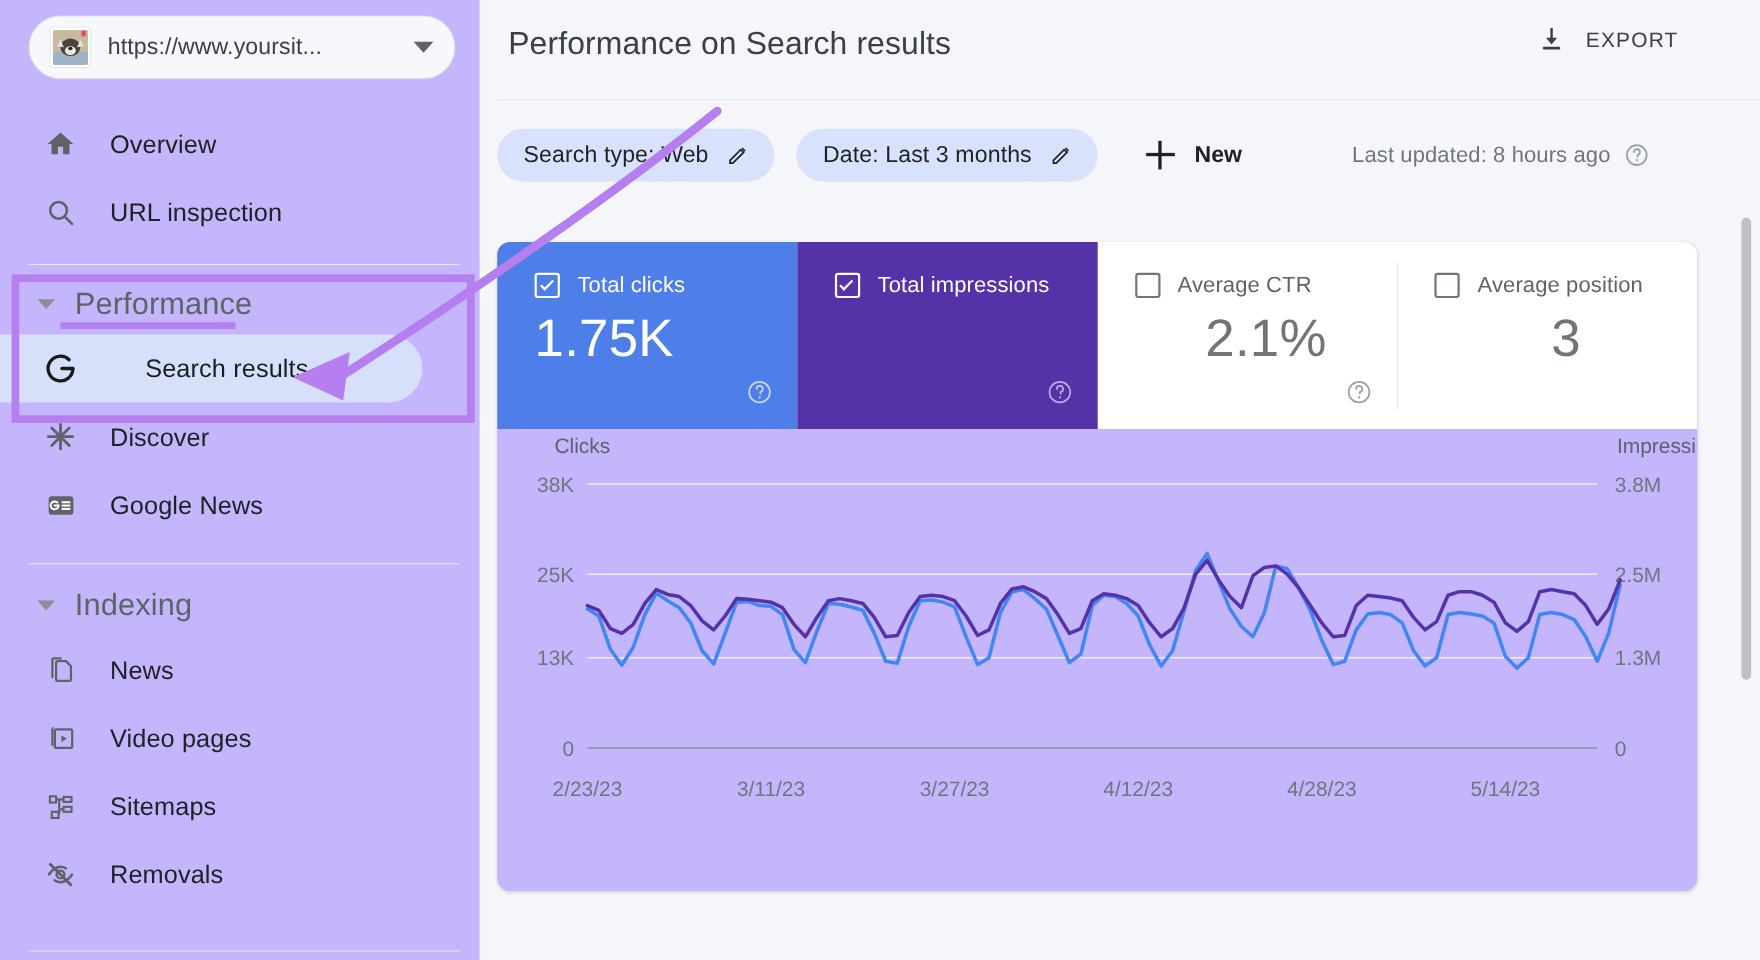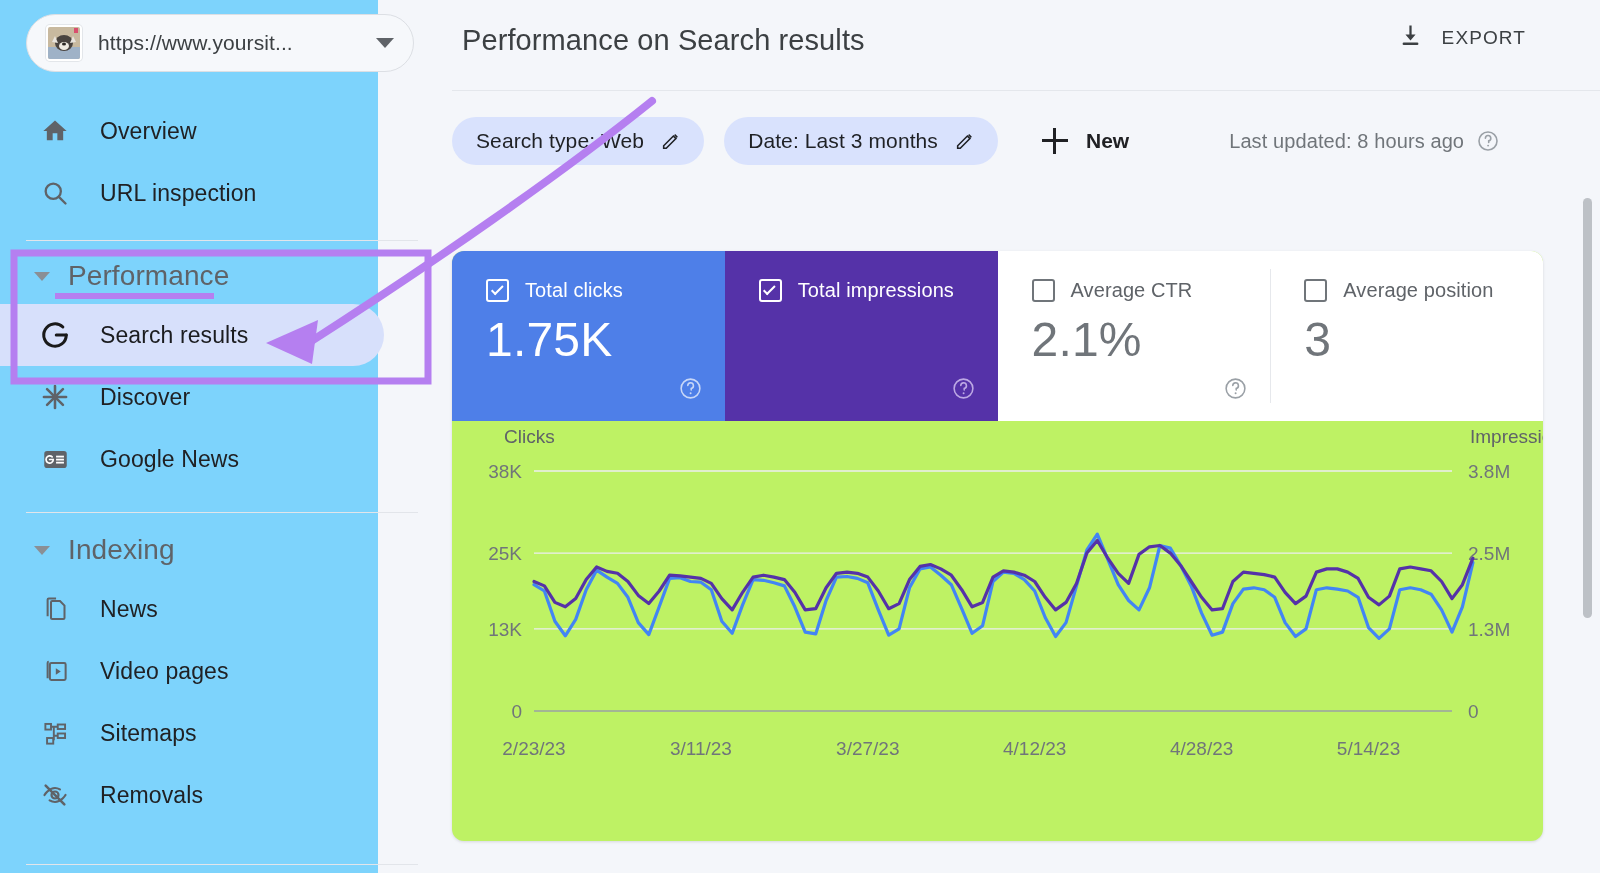--- a/index.html
+++ b/index.html
@@ -6,22 +6,22 @@
   html, body {
     width: 1600px; height: 873px;
     background: #f4f6fa;
     font-family: "Liberation Sans", sans-serif;
     overflow: hidden;
   }
   #root { position: relative; width: 1600px; height: 873px; }
 
   
   #sidebar {
-    position: absolute; left: 0; top: 0; width: 378px; height: 873px;
-    background: #7dd3fc;
+    position: absolute; left: 0; top: 0; width: 436px; height: 873px;
+    background: #c4b5fd;
   }
   #site-picker {
     position: absolute; left: 26px; top: 14px;
     width: 388px; height: 58px;
     border: 1px solid #dcdfe4; border-radius: 30px;
     background: #f6f8fb;
     display: flex; align-items: center;
   }
   #site-avatar {
     width: 36px; height: 36px; margin-left: 19px;
@@ -57,20 +57,21 @@
     display: flex; align-items: center; justify-content: center;
     color: #5f6368;
   }
   .nav-item .nav-lbl {
     margin-left: 28px; font-size: 23px; color: #202124; letter-spacing: .1px;
   }
   .nav-item.selected {
     background: #d7e0fb;
     border-top-right-radius: 31px; border-bottom-right-radius: 31px;
     margin-right: 68px;
+    gap: 32px;
   }
   .nav-item.selected .nav-lbl { color: #1b1c1f; }
 
   .nav-section {
     height: 56px; display: flex; align-items: center; padding-left: 34px;
     cursor: pointer;
   }
   .nav-section .sec-caret {
     width: 0; height: 0; flex: none;
     border-left: 8px solid transparent; border-right: 8px solid transparent;
@@ -130,23 +131,23 @@
     margin-left: 18px; font-size: 21px; color: #202124; font-weight: 600;
   }
   #last-updated {
     display: flex; align-items: flex-end; margin-left: 88px;
   }
   #last-updated .lu-lbl { font-size: 20px; color: #70757a; letter-spacing: .1px; }
   #last-updated .help { margin-left: 12px; display: flex; align-items: center; }
 
   
   #main-card {
-    position: absolute; left: 452px; top: 251px;
+    position: absolute; left: 452px; top: 220px;
     width: 1091px; height: 590px;
-    background: #bef264; border-radius: 12px;
+    background: #c4b5fd; border-radius: 12px;
     box-shadow: 0 1px 3px rgba(60,64,67,.16);
     overflow: hidden;
   }
   #metrics { display: flex; height: 170px; }
   .metric {
     position: relative; flex: 1; padding: 28px 0 0 34px;
   }
   .metric + .metric::before {
     content: ""; position: absolute; left: 0; top: 18px;
     width: 1px; height: 134px; background: #e6e8ec;
@@ -168,21 +169,21 @@
     border-left: 2.5px solid #fff; border-bottom: 2.5px solid #fff;
     transform: rotate(-45deg) translate(1px,-2px);
   }
   .m-name { margin-left: 16px; font-size: 20px; letter-spacing: .1px; }
   .metric.m-clicks .m-name, .metric.m-impr .m-name { color: #fff; }
   .metric.m-ctr .m-name, .metric.m-pos .m-name { color: #5f6368; }
   .m-val {
     margin-top: 10px; font-size: 48px; font-weight: 400; letter-spacing: .2px;
   }
   .metric.m-clicks .m-val, .metric.m-impr .m-val { color: #ffffff; }
-  .metric.m-ctr .m-val, .metric.m-pos .m-val { color: #70757a; }
+  .metric.m-ctr .m-val, .metric.m-pos .m-val { color: #70757a; text-align: center; }
   .m-help { position: absolute; right: 22px; bottom: 16px; cursor: pointer; }
 
   
   #chart-area { position: relative; height: 420px; }
   #chart-area svg { display: block; }
   .ax-title { font-size: 19px; fill: #5f6368; }
   .ax-tick { font-size: 19px; fill: #70757a; }
 
   
   #annot { position: absolute; left: 0; top: 0; width: 1600px; height: 873px;

